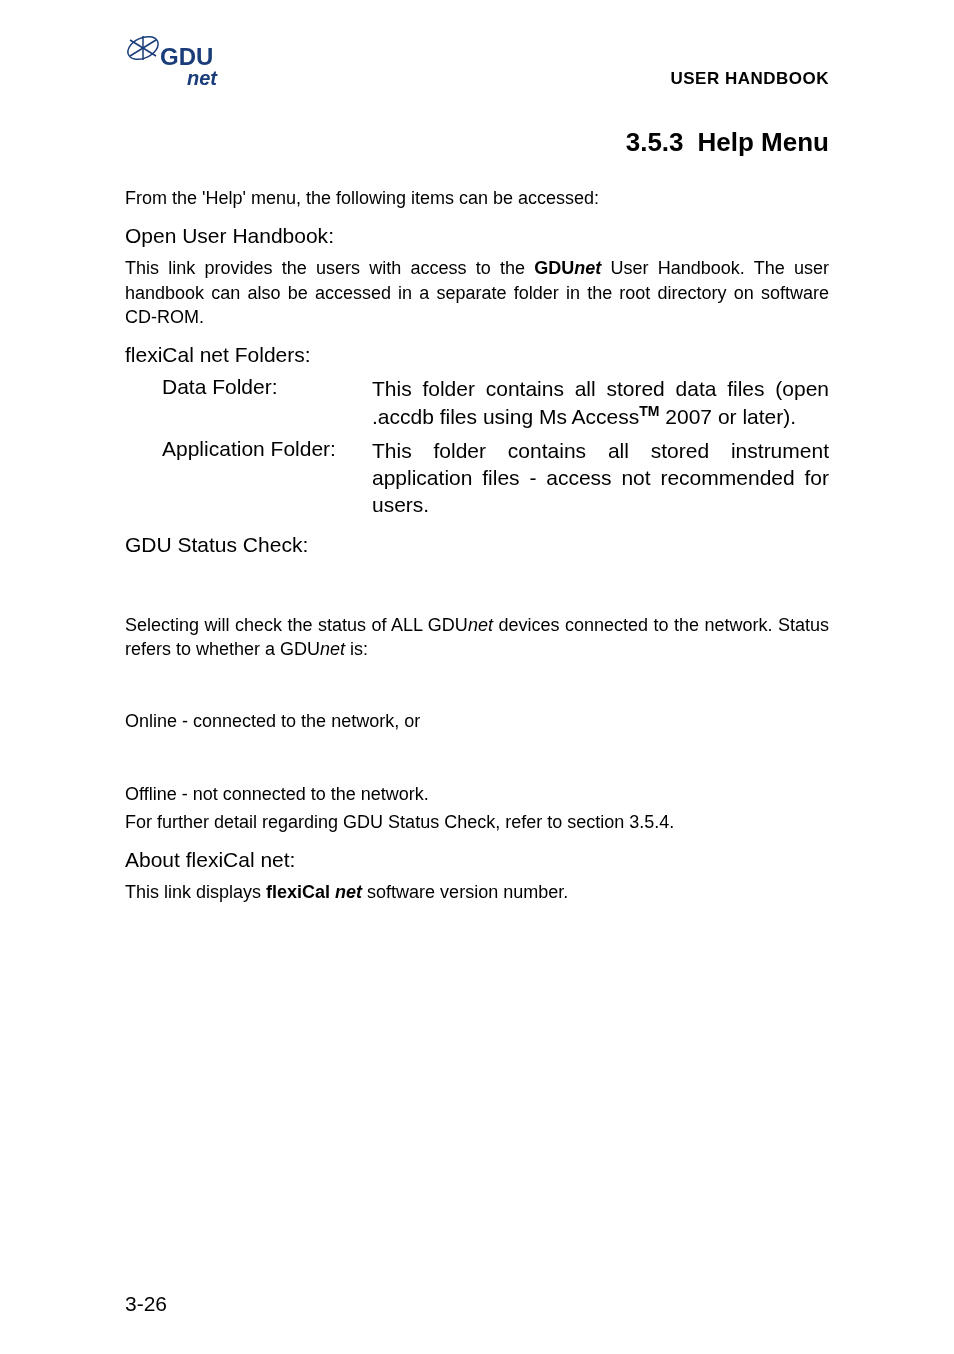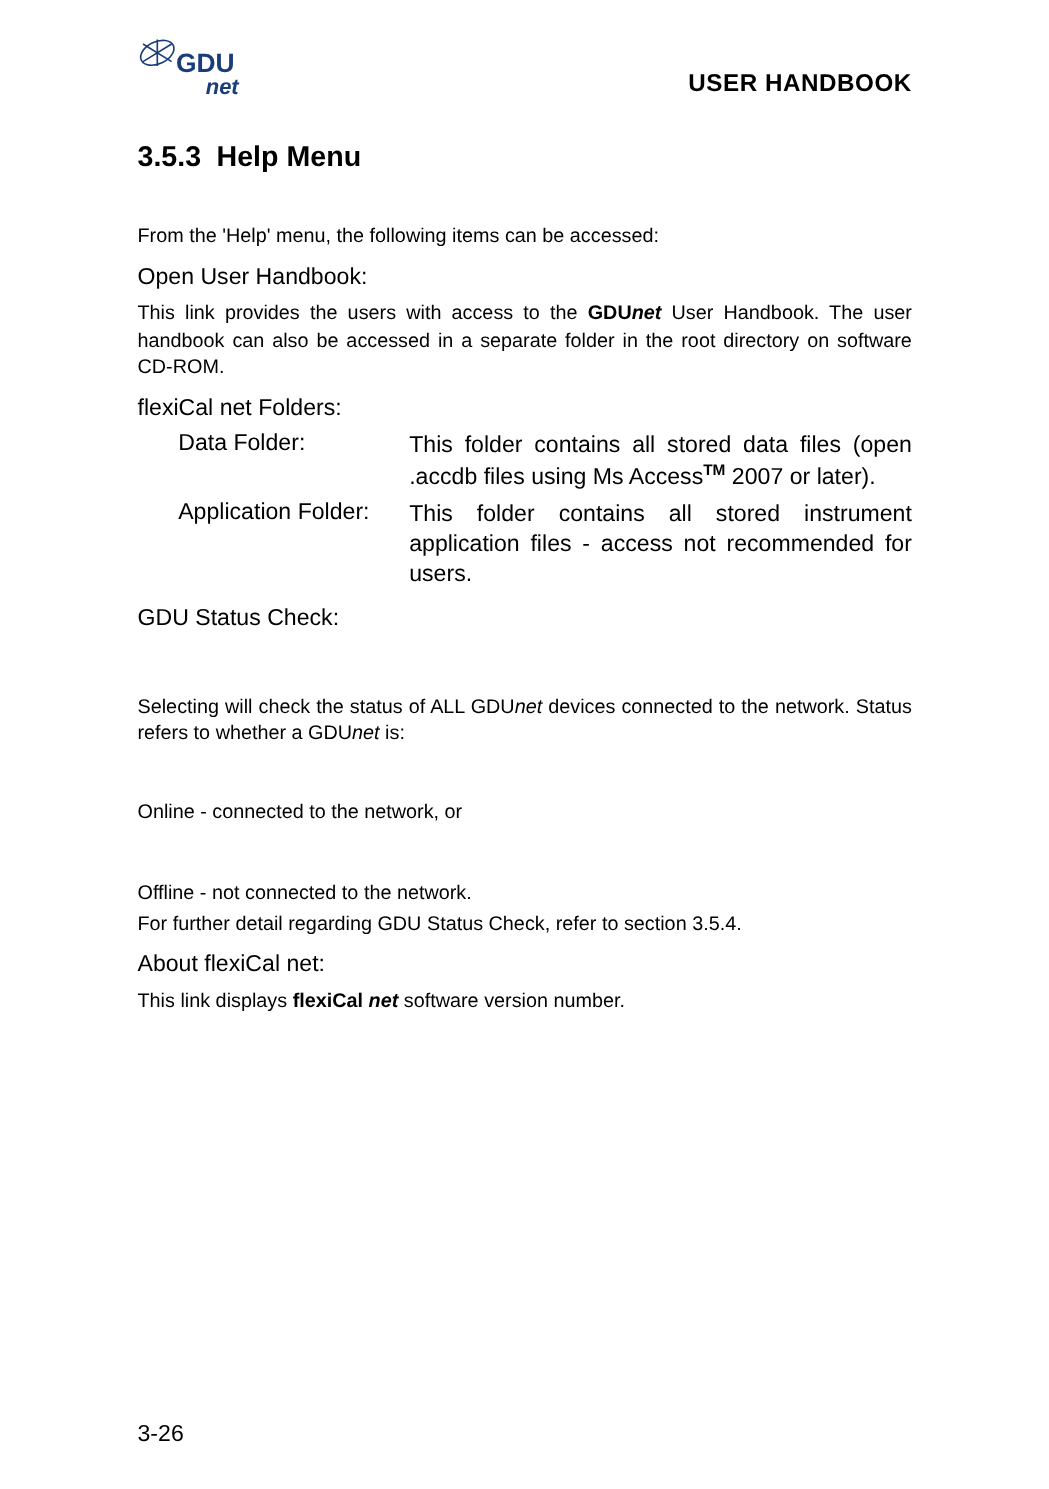--- a/index.html
+++ b/index.html
@@ -26,28 +26,29 @@
       display: flex;
       flex-direction: column;
       align-items: flex-start;
     }
     .logo-icon {
       width: 100px;
       height: 65px;
     }
     .header-title {
       font-weight: bold;
-      font-size: 22px;
+      font-size: 17px;
       letter-spacing: 0.5px;
       margin-bottom: 6px;
     }
     .section-heading {
       font-weight: bold;
       font-size: 26px;
-      margin-bottom: 44px;
+      margin-bottom: 28px;
+      text-align: right;
     }
     .section-number {
       display: inline-block;
       margin-right: 14px;
     }
     .body-text {
       font-size: 18px;
       line-height: 1.35;
       margin-bottom: 14px;
       text-align: justify;

